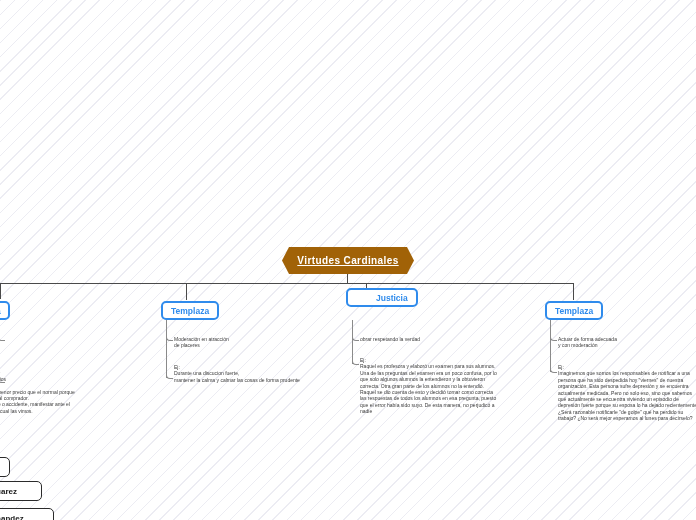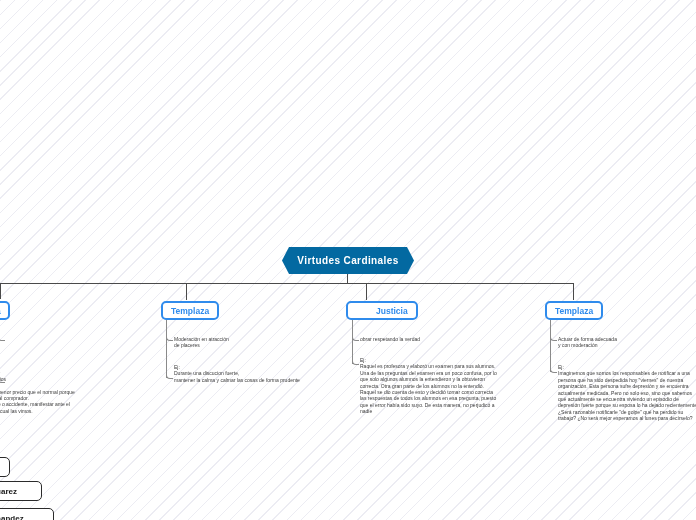--- a/index.html
+++ b/index.html
@@ -13,26 +13,27 @@
         rgba(255,255,255,0) 10px);
     font-family:"Liberation Sans", sans-serif;
     position:relative;
   }
   #canvas{position:absolute;left:0;top:0;width:696px;height:520px;}
 
   
   .central{
     position:absolute;
     left:282px;top:247px;width:132px;height:27px;
-    background:#0369a1;
+    background:#a16207;
     display:flex;align-items:center;justify-content:center;
     color:#ffffff;font-weight:bold;font-size:10px;letter-spacing:.4px;
     -webkit-clip-path:polygon(7px 0,125px 0,132px 13.5px,125px 27px,7px 27px,0 13.5px);
     clip-path:polygon(7px 0,125px 0,132px 13.5px,125px 27px,7px 27px,0 13.5px);
     white-space:nowrap;
+    text-decoration:underline;
   }
 
   
   .branch-node{
     position:absolute;
     height:19px;
     box-sizing:border-box;
     border:2px solid #2f8bec;
     border-radius:5px;
     background:#ffffff;
@@ -105,21 +106,21 @@
   </div>
   <div class="vstem" style="left:166px;top:320px;height:58px;"></div>
   <div class="tick" style="left:166px;top:334px;"></div>
   <div class="tick" style="left:166px;top:372px;"></div>
   <div class="subtext" style="left:174px;top:336px;width:150px;">Moderación en atracción
 de placeres</div>
   <div class="subtext" style="left:174px;top:364px;width:170px;">Ej:
 Durante una discucion fuerte,
 mantener la calma y calmar las cosas de forma prudente</div>
 
-  <div class="branch-node" style="left:346px;top:301px;padding-left:28px;">
+  <div class="branch-node" style="left:346px;top:288px;padding-left:28px;">
     <span>Justicia</span>
   </div>
   <div class="vstem" style="left:352px;top:320px;height:44px;"></div>
   <div class="tick" style="left:352px;top:334px;"></div>
   <div class="tick" style="left:352px;top:358px;"></div>
   <div class="subtext" style="left:360px;top:336px;width:160px;">obrar respetando la verdad</div>
   <div class="subtext" style="left:360px;top:357px;width:172px;">Ej:
 Raquel es profesora y elaboró un examen para sus alumnos.
 Una de las preguntas del examen era un poco confusa, por lo
 que solo algunos alumnos la entendieron y la obtuvieron

